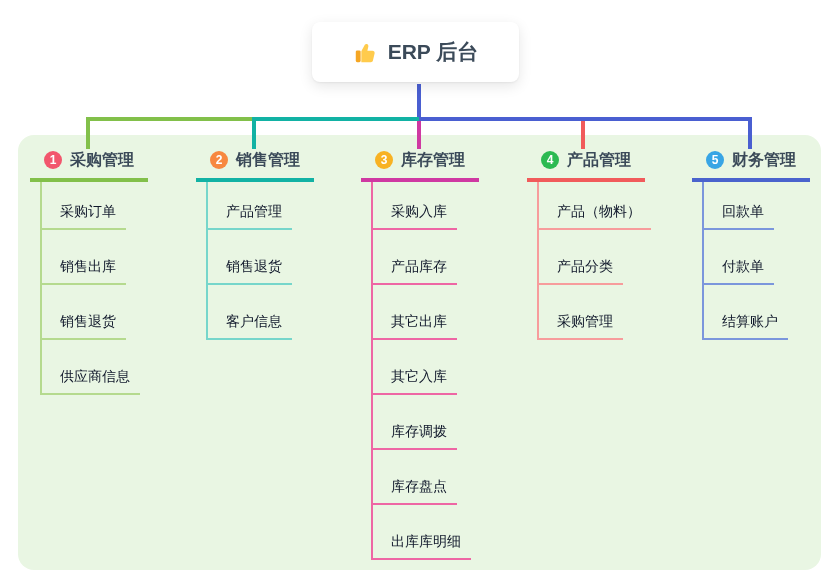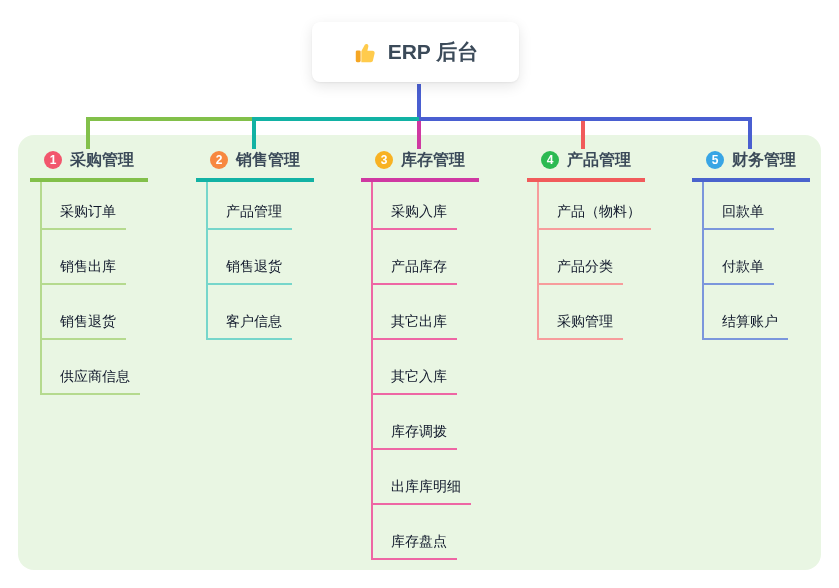--- a/index.html
+++ b/index.html
@@ -134,24 +134,24 @@
       <div class="child">
           <span>其它出库</span>
         </div>
       <div class="child">
           <span>其它入库</span>
         </div>
       <div class="child">
           <span>库存调拨</span>
         </div>
       <div class="child">
-          <span>出库库明细</span>
+          <span>库存盘点</span>
         </div>
       <div class="child">
-          <span>库存盘点</span>
+          <span>出库库明细</span>
         </div>
     </div>
   </div>
 
   <div class="branch bp4 c4">
     <div class="btitle">
       <span class="badge">4</span>
       <span>产品管理</span>
     </div>
     <div class="children">

